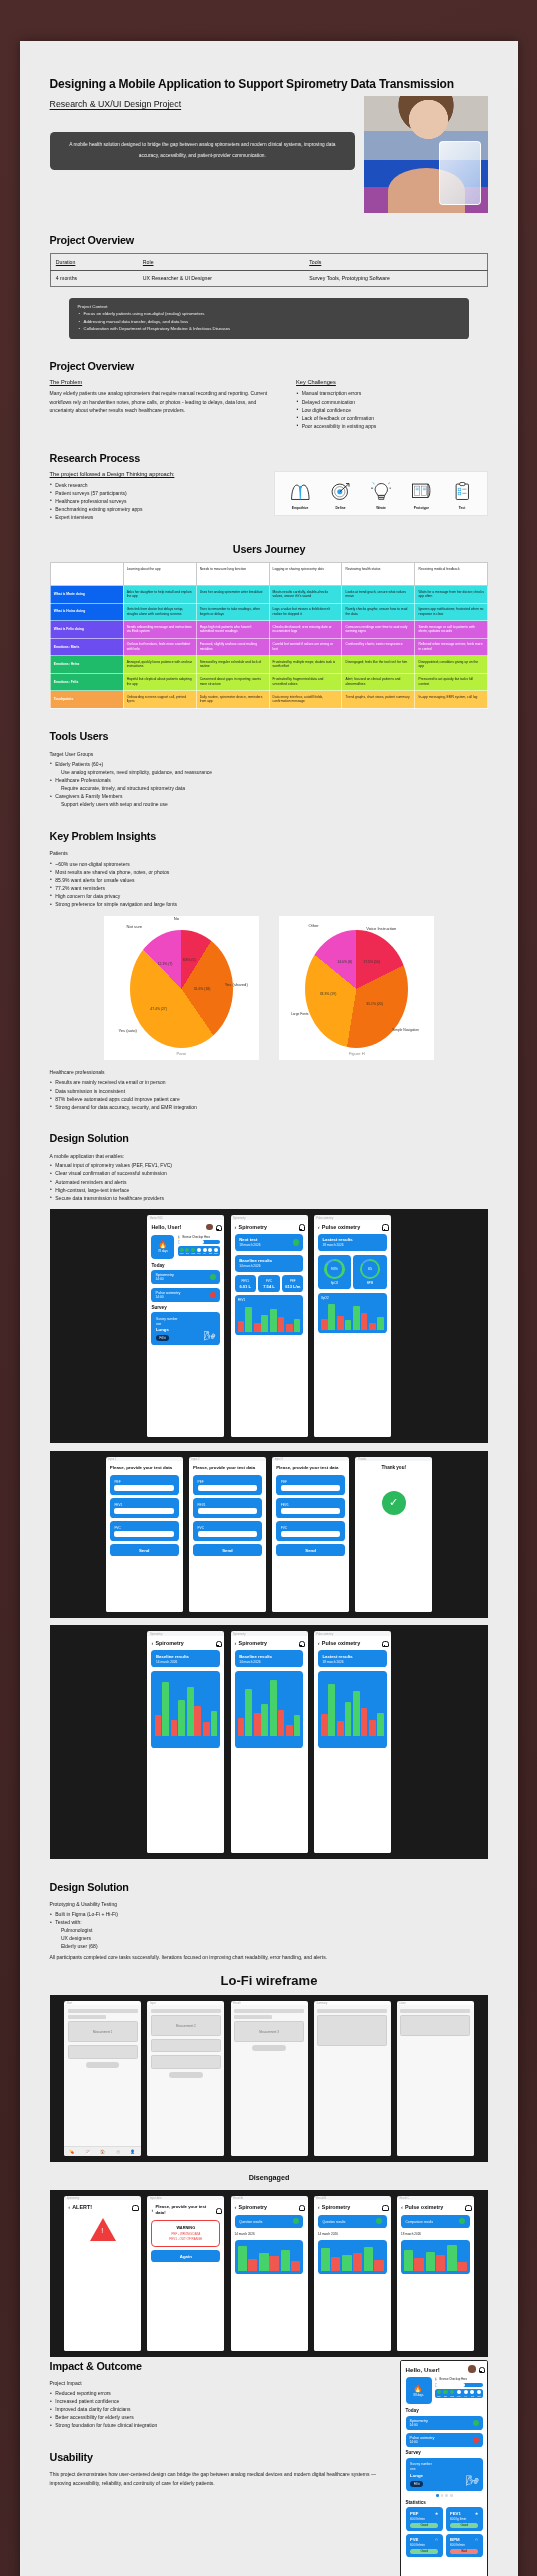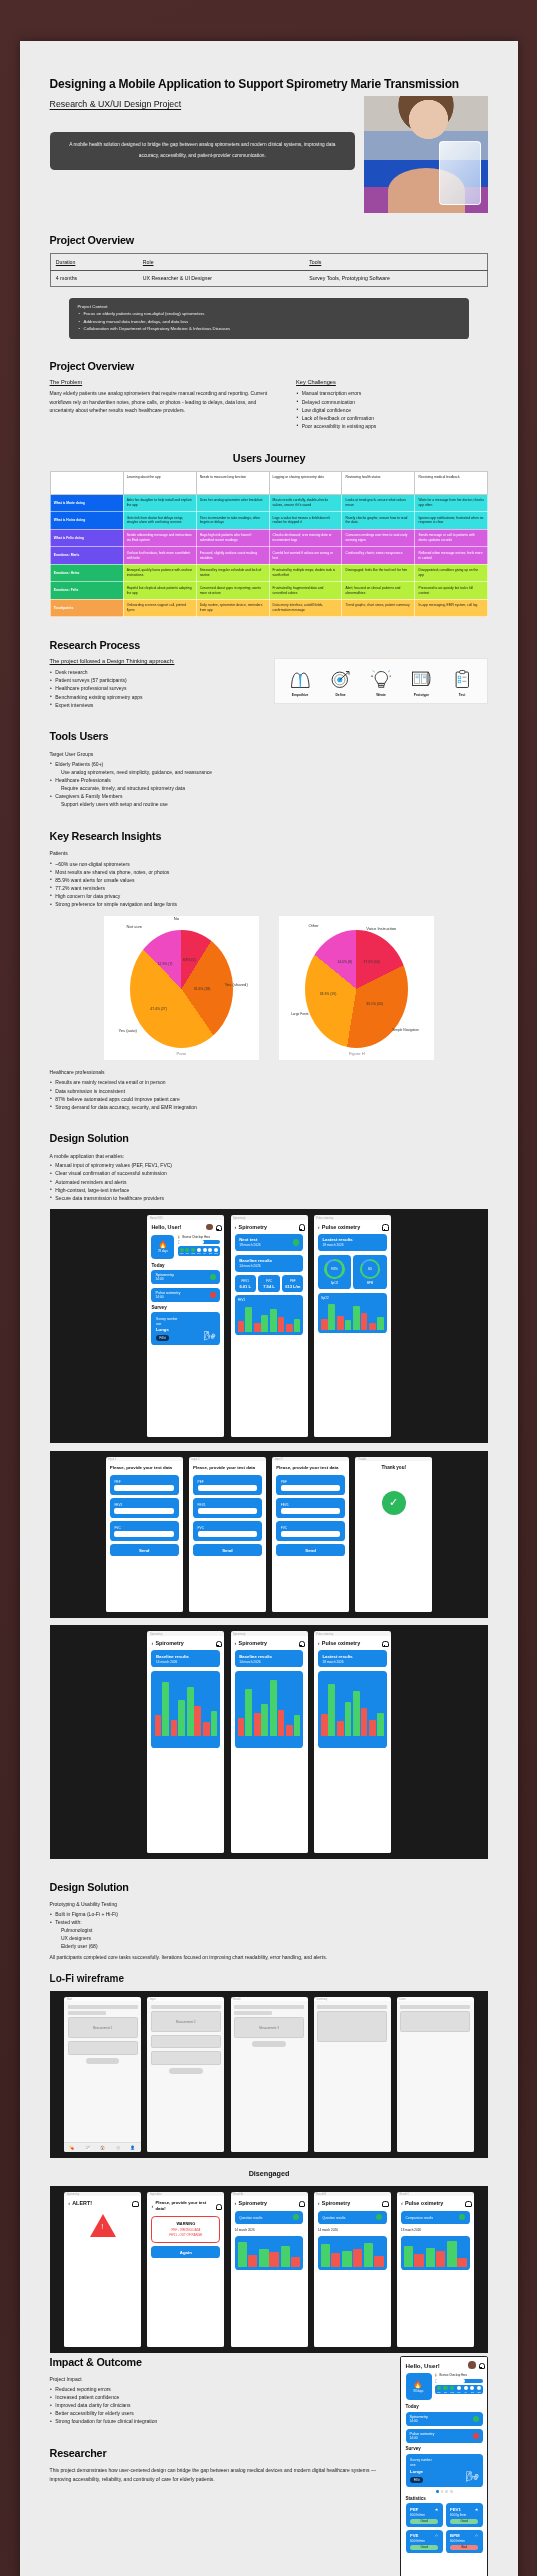--- a/index.html
+++ b/index.html
@@ -194,36 +194,36 @@
 
   
   .warnbox { border:1px solid #ef3b3b;border-radius:4.1px;padding:3.6px;text-align:center;margin-bottom:3.6px;}
   .warnbox .w { font-size:3.9px;font-weight:bold;color:#111;margin-bottom:2.1px;}
   .warnbox .l { font-size:3px;color:#ef3b3b;line-height:1.7;}
   .tri { width:0;height:0;border-left:13.4px solid transparent;border-right:13.4px solid transparent;border-bottom:23px solid #ef3b3b;margin:7.2px auto 0 auto;position:relative;}
   .tri i{position:absolute;left:-1.5px;top:8.2px;color:#fff;font-size:7.2px;font-style:normal;}
   .okcircle{width:24px;height:24px;border-radius:50%;background:#2cb85c;margin:20.6px auto;display:flex;align-items:center;justify-content:center;color:#fff;font-size:11.3px;}
 
   
-  .lofi-h { text-align:left; font-size:10px; font-weight:bold; margin:11.3px 0 5.2px 0;}
+  .lofi-h { text-align:center; font-size:13px; font-weight:bold; margin:11.3px 0 5.2px 0;}
   .iter-h { text-align:center; font-size:7.2px; font-weight:bold; margin:11.3px 0 5.2px 0;}
 
   .gap-l { margin-top:21.6px; }
   .gap-s { margin-top:8.2px; }
   .impact { display:flex; gap:15.5px; margin-top:3.1px; }
   .impact .c1 { flex:1; }
   .impact .phone-big { width:88px; flex:none; }
 </style>
 </head>
 <body>
 
 <div class="frame">
 <div class="page">
 
-  <h1 class="title">Designing a Mobile Application to Support Spirometry Marie Transmission</h1>
+  <h1 class="title">Designing a Mobile Application to Support Spirometry Data Transmission</h1>
   <div class="subtitle">Research &amp; UX/UI Design Project</div>
   <div class="hero">
     <div class="hero-left">
       <div class="darkbox">A mobile health solution designed to bridge the gap between analog spirometers and modern clinical systems, improving data accuracy, accessibility, and patient-provider communication.</div>
     </div>
     <div class="hero-img"></div>
   </div>
 
   <div class="gap-l">
     <h2 class="section">Project Overview</h2>
@@ -260,20 +260,96 @@
       </div>
       <div class="c2">
         <span class="lbl-u">Key Challenges</span>
         <ul class="bul">
           <li>Manual transcription errors</li>
           <li>Delayed communication</li>
           <li>Low digital confidence</li>
           <li>Lack of feedback or confirmation</li>
           <li>Poor accessibility in existing apps</li>
         </ul>
+      </div>
+    </div>
+  </div>
+
+  <div class="gap-l">
+    <h2 class="section">Research Process</h2>
+    <div class="rp">
+      <div class="c1">
+        <span class="lbl-u">The project followed a Design Thinking approach:</span>
+        <ul class="bul">
+          <li>Desk research</li>
+          <li>Patient surveys (57 participants)</li>
+          <li>Healthcare professional surveys</li>
+          <li>Benchmarking existing spirometry apps</li>
+          <li>Expert interviews</li>
+        </ul>
+      </div>
+      <div class="dt-strip">
+        <div class="dt-item">
+          <div class="g">
+            <svg width="20.6" height="18.5" viewBox="0 0 40 36">
+                  <path d="M3 34 C3 20 7 6 13 6 C18 6 20 12 20 18 C20 12 22 6 27 6 C33 6 37 20 37 34 Z" fill="#fff" stroke="#111" stroke-width="1.6"></path>
+                  <path d="M18 8 L22 8 L21 34 L19 34 Z" fill="#2fa7e8"></path>
+                </svg>
+          </div>
+          <div class="cap">Empothize</div>
+        </div>
+        <div class="dt-item">
+          <div class="g">
+            <svg width="20.6" height="18.5" viewBox="0 0 40 36">
+                  <circle cx="19" cy="19" r="15" fill="#fff" stroke="#111" stroke-width="1.6"></circle>
+                  <circle cx="19" cy="19" r="10" fill="none" stroke="#777" stroke-width="1.4"></circle>
+                  <circle cx="19" cy="19" r="5" fill="#2fa7e8"></circle>
+                  <path d="M19 19 L36 4" stroke="#111" stroke-width="1.6"></path>
+                  <path d="M31 3 L37 3 L37 9" fill="none" stroke="#111" stroke-width="1.6"></path>
+                </svg>
+          </div>
+          <div class="cap">Define</div>
+        </div>
+        <div class="dt-item">
+          <div class="g">
+            <svg width="20.6" height="18.5" viewBox="0 0 40 36">
+                  <path d="M20 3 C27 3 32 9 32 15 C32 20 28 22 27 26 L13 26 C12 22 8 20 8 15 C8 9 13 3 20 3Z" fill="#fff" stroke="#111" stroke-width="1.6"></path>
+                  <rect x="14" y="27" width="12" height="3" fill="#fff" stroke="#111" stroke-width="1.2"></rect>
+                  <rect x="15" y="31" width="10" height="3" fill="#fff" stroke="#111" stroke-width="1.2"></rect>
+                  <path d="M20 0 L20 -4" stroke="#e33"></path>
+                  <path d="M4 12 L0 12 M36 12 L40 12" stroke="#111" stroke-width="1.4"></path>
+                  <path d="M7 4 L3 1 M33 4 L37 1" stroke="#2fa7e8" stroke-width="1.4"></path>
+                </svg>
+          </div>
+          <div class="cap">Weate</div>
+        </div>
+        <div class="dt-item">
+          <div class="g">
+            <svg width="20.6" height="18.5" viewBox="0 0 40 36">
+                  <rect x="3" y="4" width="30" height="26" fill="#fff" stroke="#111" stroke-width="1.6"></rect>
+                  <rect x="7" y="8" width="10" height="18" fill="none" stroke="#777"></rect>
+                  <rect x="20" y="8" width="10" height="18" fill="none" stroke="#777"></rect>
+                  <path d="M9 12h6M9 15h6M23 12h6M23 15h6" stroke="#2fa7e8" stroke-width="1.3"></path>
+                  <path d="M33 4 C38 6 38 28 33 30" fill="none" stroke="#111" stroke-width="1.6"></path>
+                </svg>
+          </div>
+          <div class="cap">Prototype</div>
+        </div>
+        <div class="dt-item">
+          <div class="g">
+            <svg width="20.6" height="18.5" viewBox="0 0 40 36">
+                  <rect x="8" y="4" width="24" height="30" rx="2" fill="#fff" stroke="#111" stroke-width="1.6"></rect>
+                  <rect x="15" y="1" width="10" height="6" rx="2" fill="#fff" stroke="#111" stroke-width="1.4"></rect>
+                  <rect x="12" y="12" width="5" height="5" fill="none" stroke="#2fa7e8" stroke-width="1.3"></rect>
+                  <rect x="12" y="20" width="5" height="5" fill="none" stroke="#2fa7e8" stroke-width="1.3"></rect>
+                  <path d="M20 14h8M20 22h8" stroke="#777" stroke-width="1.3"></path>
+                </svg>
+          </div>
+          <div class="cap">Test</div>
+        </div>
       </div>
     </div>
   </div>
 
   <div class="gap-l journey">
     <h2 class="section center">Users Journey</h2>
     <table class="jt" id="journey-table">
           <tbody>
             <tr class="hdr">
               <td></td>
@@ -337,110 +413,34 @@
               <td class="c-amber">Daily routine, spirometer device, reminders from app</td>
               <td class="c-amber">Data enery interfece, autofill fields, confirmation message</td>
               <td class="c-amber">Trend graphs, chart views, patient summary</td>
               <td class="c-amber">In-app messaging, EMR system, call log</td>
             </tr>
           </tbody>
         </table>
   </div>
 
   <div class="gap-l">
-    <h2 class="section">Research Process</h2>
-    <div class="rp">
-      <div class="c1">
-        <span class="lbl-u">The project followed a Design Thinking approach:</span>
-        <ul class="bul">
-          <li>Desk research</li>
-          <li>Patient surveys (57 participants)</li>
-          <li>Healthcare professional surveys</li>
-          <li>Benchmarking existing spirometry apps</li>
-          <li>Expert interviews</li>
-        </ul>
-      </div>
-      <div class="dt-strip">
-        <div class="dt-item">
-          <div class="g">
-            <svg width="20.6" height="18.5" viewBox="0 0 40 36">
-                  <path d="M3 34 C3 20 7 6 13 6 C18 6 20 12 20 18 C20 12 22 6 27 6 C33 6 37 20 37 34 Z" fill="#fff" stroke="#111" stroke-width="1.6"></path>
-                  <path d="M18 8 L22 8 L21 34 L19 34 Z" fill="#2fa7e8"></path>
-                </svg>
-          </div>
-          <div class="cap">Empothize</div>
-        </div>
-        <div class="dt-item">
-          <div class="g">
-            <svg width="20.6" height="18.5" viewBox="0 0 40 36">
-                  <circle cx="19" cy="19" r="15" fill="#fff" stroke="#111" stroke-width="1.6"></circle>
-                  <circle cx="19" cy="19" r="10" fill="none" stroke="#777" stroke-width="1.4"></circle>
-                  <circle cx="19" cy="19" r="5" fill="#2fa7e8"></circle>
-                  <path d="M19 19 L36 4" stroke="#111" stroke-width="1.6"></path>
-                  <path d="M31 3 L37 3 L37 9" fill="none" stroke="#111" stroke-width="1.6"></path>
-                </svg>
-          </div>
-          <div class="cap">Define</div>
-        </div>
-        <div class="dt-item">
-          <div class="g">
-            <svg width="20.6" height="18.5" viewBox="0 0 40 36">
-                  <path d="M20 3 C27 3 32 9 32 15 C32 20 28 22 27 26 L13 26 C12 22 8 20 8 15 C8 9 13 3 20 3Z" fill="#fff" stroke="#111" stroke-width="1.6"></path>
-                  <rect x="14" y="27" width="12" height="3" fill="#fff" stroke="#111" stroke-width="1.2"></rect>
-                  <rect x="15" y="31" width="10" height="3" fill="#fff" stroke="#111" stroke-width="1.2"></rect>
-                  <path d="M20 0 L20 -4" stroke="#e33"></path>
-                  <path d="M4 12 L0 12 M36 12 L40 12" stroke="#111" stroke-width="1.4"></path>
-                  <path d="M7 4 L3 1 M33 4 L37 1" stroke="#2fa7e8" stroke-width="1.4"></path>
-                </svg>
-          </div>
-          <div class="cap">Weate</div>
-        </div>
-        <div class="dt-item">
-          <div class="g">
-            <svg width="20.6" height="18.5" viewBox="0 0 40 36">
-                  <rect x="3" y="4" width="30" height="26" fill="#fff" stroke="#111" stroke-width="1.6"></rect>
-                  <rect x="7" y="8" width="10" height="18" fill="none" stroke="#777"></rect>
-                  <rect x="20" y="8" width="10" height="18" fill="none" stroke="#777"></rect>
-                  <path d="M9 12h6M9 15h6M23 12h6M23 15h6" stroke="#2fa7e8" stroke-width="1.3"></path>
-                  <path d="M33 4 C38 6 38 28 33 30" fill="none" stroke="#111" stroke-width="1.6"></path>
-                </svg>
-          </div>
-          <div class="cap">Prototype</div>
-        </div>
-        <div class="dt-item">
-          <div class="g">
-            <svg width="20.6" height="18.5" viewBox="0 0 40 36">
-                  <rect x="8" y="4" width="24" height="30" rx="2" fill="#fff" stroke="#111" stroke-width="1.6"></rect>
-                  <rect x="15" y="1" width="10" height="6" rx="2" fill="#fff" stroke="#111" stroke-width="1.4"></rect>
-                  <rect x="12" y="12" width="5" height="5" fill="none" stroke="#2fa7e8" stroke-width="1.3"></rect>
-                  <rect x="12" y="20" width="5" height="5" fill="none" stroke="#2fa7e8" stroke-width="1.3"></rect>
-                  <path d="M20 14h8M20 22h8" stroke="#777" stroke-width="1.3"></path>
-                </svg>
-          </div>
-          <div class="cap">Test</div>
-        </div>
-      </div>
-    </div>
-  </div>
-
-  <div class="gap-l">
     <h2 class="section">Tools Users</h2>
     <div class="body-txt" style="margin-bottom:2.1px;">Target User Groups</div>
     <ul class="bul">
       <li>Elderly Patients (60+)</li>
       <li class="sub">Use analog spirometers, need simplicity, guidance, and reassurance</li>
       <li>Healthcare Professionals</li>
       <li class="sub">Require accurate, timely, and structured spirometry data</li>
       <li>Caregivers &amp; Family Members</li>
       <li class="sub">Support elderly users with setup and routine use</li>
     </ul>
   </div>
 
   <div class="gap-l">
-    <h2 class="section">Key Research Insights</h2>
+    <h2 class="section">Key Problem Insights</h2>
     <div class="body-txt" style="margin-bottom:2.1px;">Patients</div>
     <ul class="bul">
       <li>~60% use non-digital spirometers</li>
       <li>Most results are shared via phone, notes, or photos</li>
       <li>85.9% want alerts for unsafe values</li>
       <li>77.2% want reminders</li>
       <li>High concern for data privacy</li>
       <li>Strong preference for simple navigation and large fonts</li>
     </ul>
 
@@ -1089,21 +1089,21 @@
       <div class="body-txt" style="margin-bottom:1.5px;">Project Impact</div>
       <ul class="bul">
         <li>Reduced reporting errors</li>
         <li>Increased patient confidence</li>
         <li>Improved data clarity for clinicians</li>
         <li>Better accessibility for elderly users</li>
         <li>Strong foundation for future clinical integration</li>
       </ul>
 
       <div class="gap-l">
-        <h2 class="section">Researcher</h2>
+        <h2 class="section">Usability</h2>
         <div class="body-txt">This project demonstrates how user-centered design can bridge the gap between analog medical devices and modern digital healthcare systems — improving accessibility, reliability, and continuity of care for elderly patients.</div>
       </div>
     </div>
 
     <div class="phone phone-big" style="height:309px;background:#fff;border:0.5px solid #222;">
       <div class="phbody">
         <div class="ph-top">
           <div class="ph-title" style="font-size:6.2px;">Hello, User!</div>
           <div style="display:flex;gap:3.1px;align-items:center;">
             <div class="avatar" style="width:7.7px;height:7.7px;"></div>

